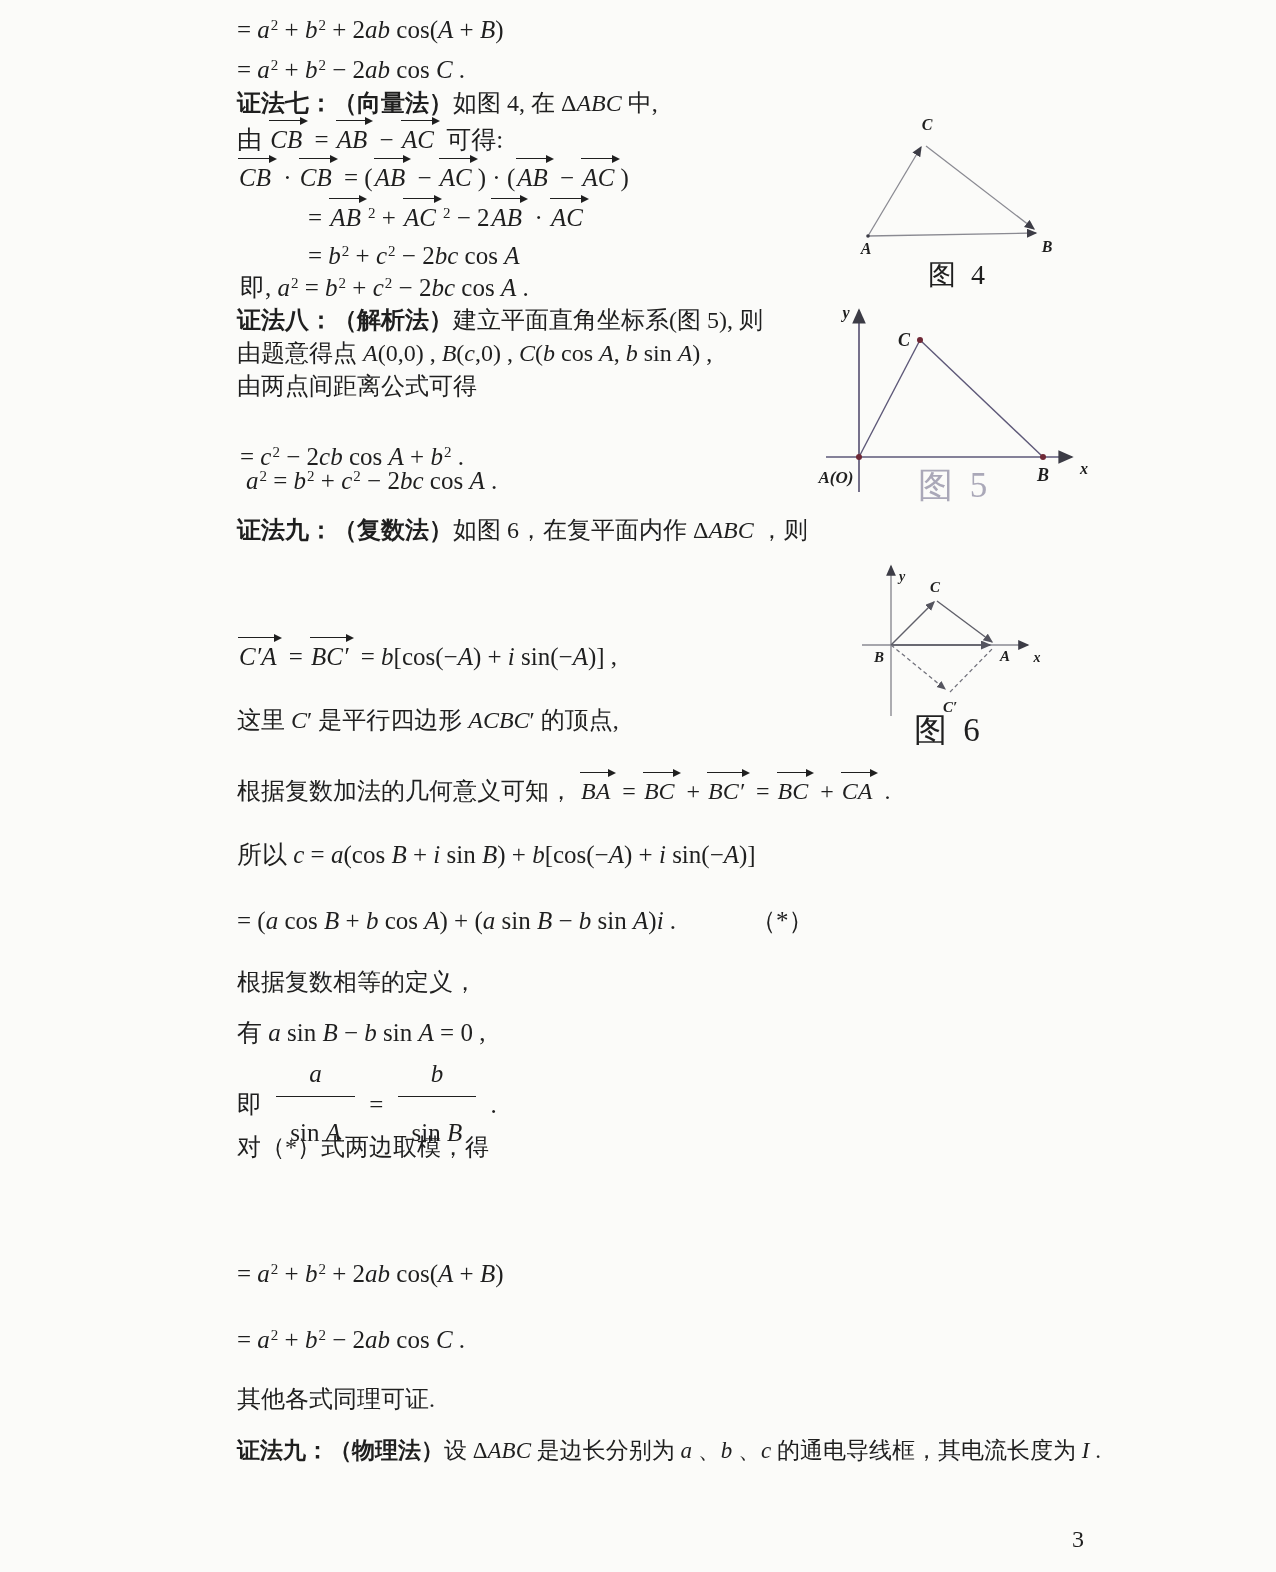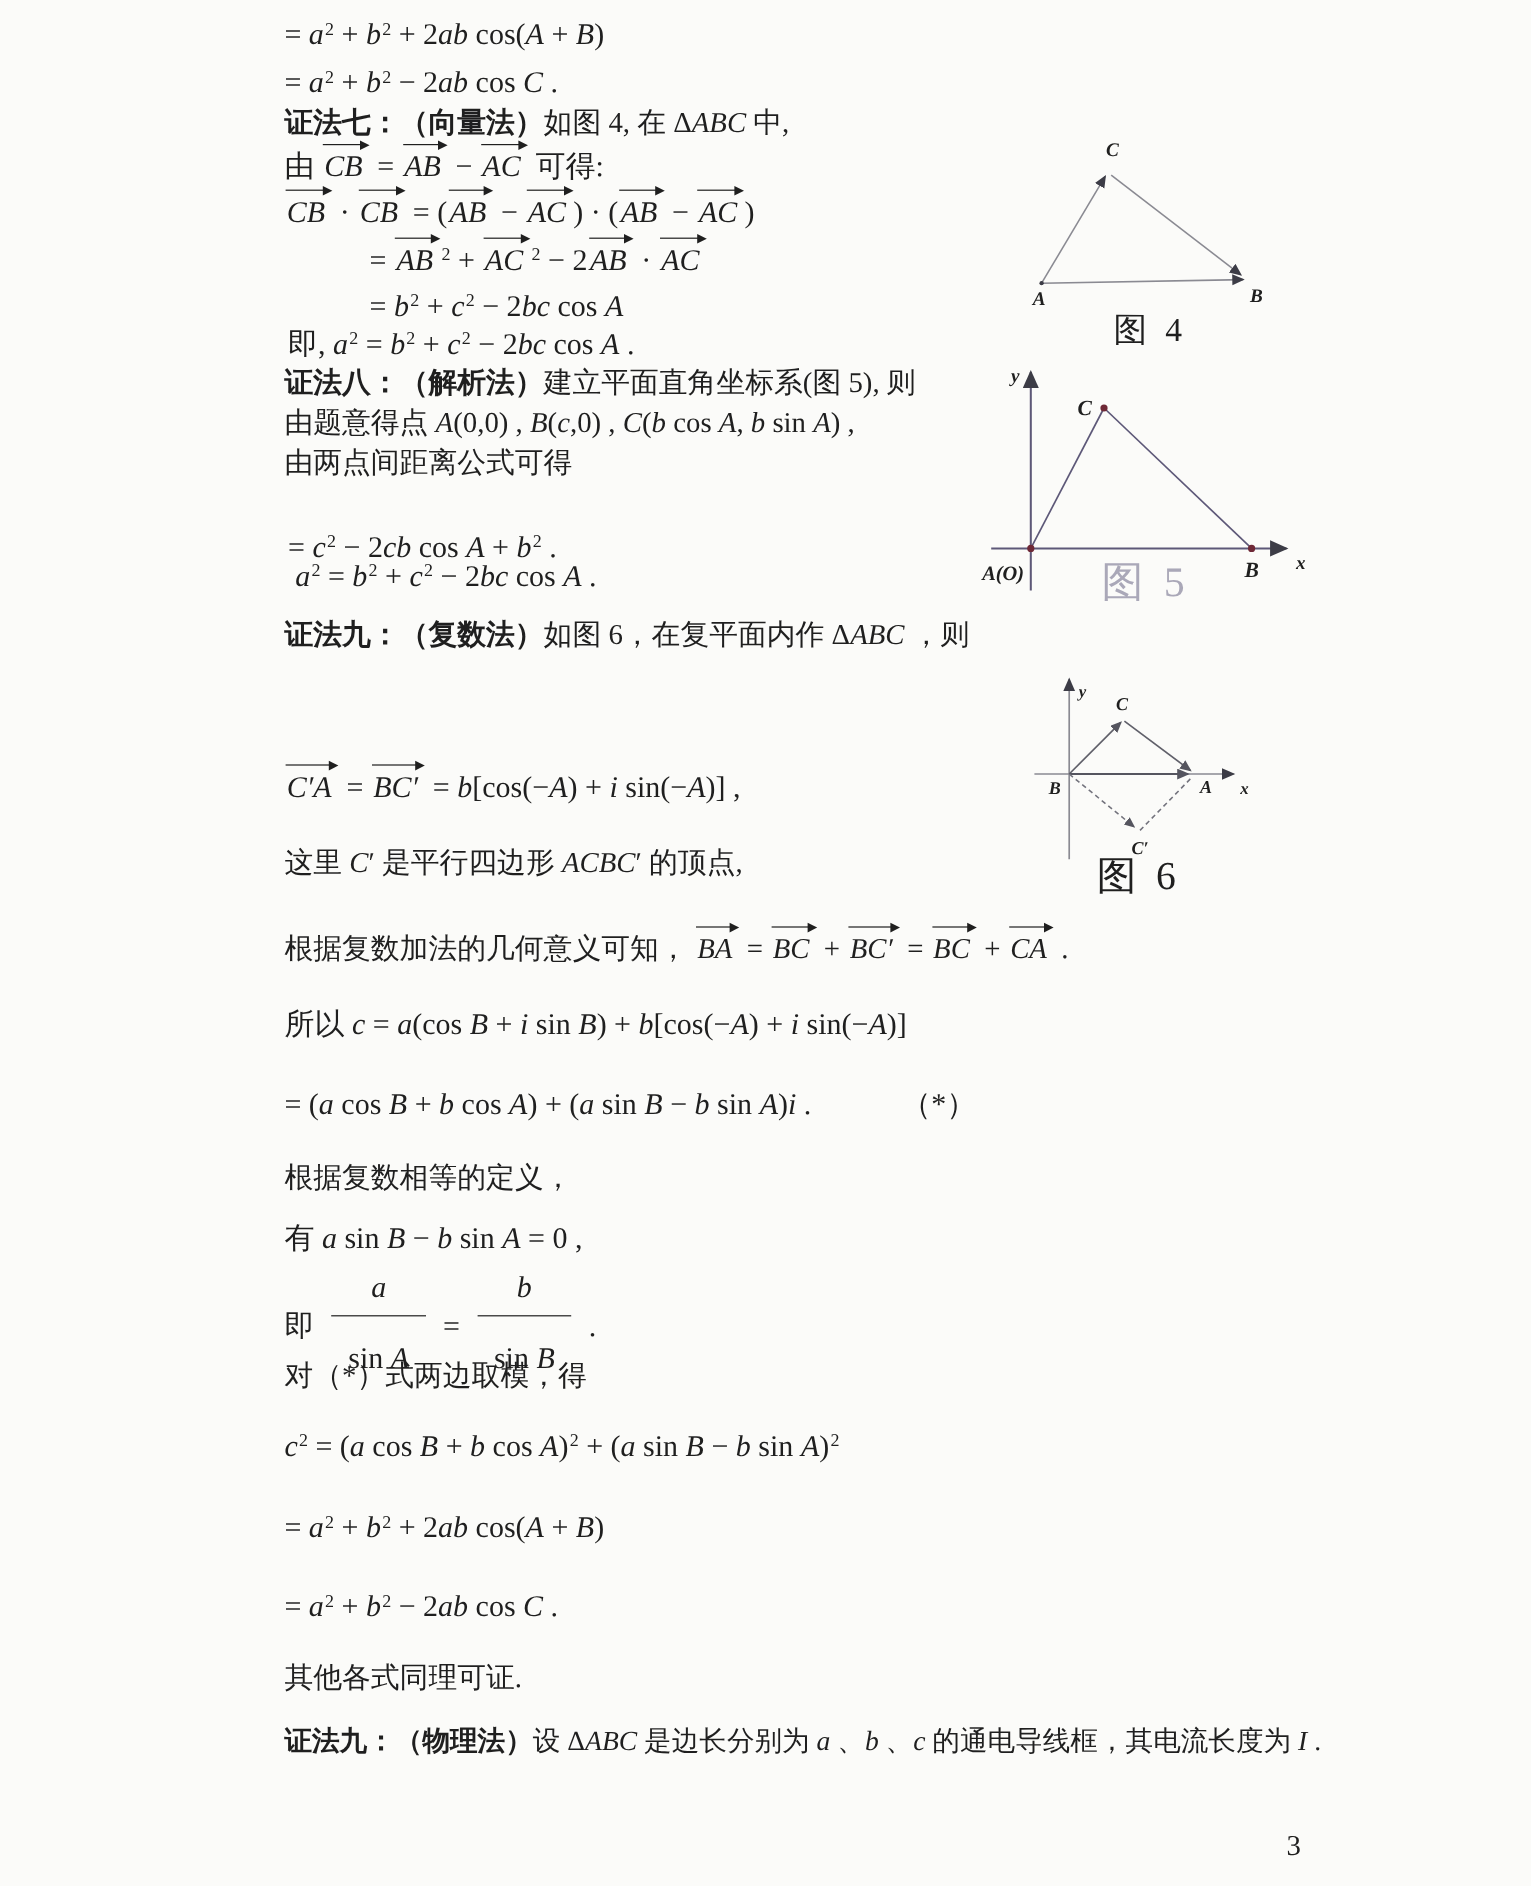--- a/index.html
+++ b/index.html
@@ -52,21 +52,20 @@
   <div class="line cn" style="left:237px;top:515px"><span class="bd">证法九：（复数法）</span>如图 6，在复平面内作 Δ<span class="it">ABC</span> ，则</div>
   <div class="line" style="left:237px;top:641px"><span class="vec">C′A</span> = <span class="vec">BC′</span> = <span class="it">b</span>[cos(−<span class="it">A</span>) + <span class="it">i</span> sin(−<span class="it">A</span>)] ,</div>
   <div class="line cn" style="left:237px;top:705px">这里 <span class="it">C</span>′ 是平行四边形 <span class="it">ACBC</span>′ 的顶点,</div>
   <div class="line cn" style="left:237px;top:776px">根据复数加法的几何意义可知， <span class="vec">BA</span> = <span class="vec">BC</span> + <span class="vec">BC′</span> = <span class="vec">BC</span> + <span class="vec">CA</span> .</div>
   <div class="line" style="left:237px;top:839px">所以 <span class="it">c</span> = <span class="it">a</span>(cos <span class="it">B</span> + <span class="it">i</span> sin <span class="it">B</span>) + <span class="it">b</span>[cos(−<span class="it">A</span>) + <span class="it">i</span> sin(−<span class="it">A</span>)]</div>
   <div class="line" style="left:237px;top:905px">= (<span class="it">a</span> cos <span class="it">B</span> + <span class="it">b</span> cos <span class="it">A</span>) + (<span class="it">a</span> sin <span class="it">B</span> − <span class="it">b</span> sin <span class="it">A</span>)<span class="it">i</span> .　　　（*）</div>
   <div class="line cn" style="left:237px;top:967px">根据复数相等的定义，</div>
   <div class="line" style="left:237px;top:1017px">有 <span class="it">a</span> sin <span class="it">B</span> − <span class="it">b</span> sin <span class="it">A</span> = 0 ,</div>
   <div class="line" style="left:237px;top:1062px">即 <span class="frac"><span class="num"><span class="it">a</span></span><span class="den">sin <span class="it">A</span></span></span> = <span class="frac"><span class="num"><span class="it">b</span></span><span class="den">sin <span class="it">B</span></span></span> .</div>
   <div class="line cn" style="left:237px;top:1132px">对（*）式两边取模，得</div>
-  <div class="line" style="left:237px;top:1190px"><span class="it">c</span><sup>2</sup> = (<span class="it">a</span> cos <span class="it">B</span> + <span class="it">b</span> cos <span class="it">A</span>)<sup>2</sup> + (<span class="it">a</span> sin <span class="it">B</span> − <span class="it">b</span> sin <span class="it">A</span>)<sup>2</sup></div>
   <div class="line" style="left:237px;top:1258px">= <span class="it">a</span><sup>2</sup> + <span class="it">b</span><sup>2</sup> + 2<span class="it">ab</span> cos(<span class="it">A</span> + <span class="it">B</span>)</div>
   <div class="line" style="left:237px;top:1324px">= <span class="it">a</span><sup>2</sup> + <span class="it">b</span><sup>2</sup> − 2<span class="it">ab</span> cos <span class="it">C</span> .</div>
   <div class="line cn" style="left:237px;top:1384px">其他各式同理可证.</div>
   <div class="line cn" style="left:237px;top:1436px;font-size:23px"><span class="bd">证法九：（物理法）</span>设 Δ<span class="it">ABC</span> 是边长分别为 <span class="it">a</span> 、<span class="it">b</span> 、<span class="it">c</span> 的通电导线框，其电流长度为 <span class="it">I</span> .</div>
 
   <svg class="fig" style="left:840px;top:102px" width="240" height="155" viewBox="0 0 240 155">
     <defs>
       <marker id="ah4" markerWidth="9" markerHeight="8" refX="7" refY="3.5" orient="auto">
         <path d="M0,0 L8,3.5 L0,7 Z" style="fill:var(--axis-dark)"></path>
       </marker>

